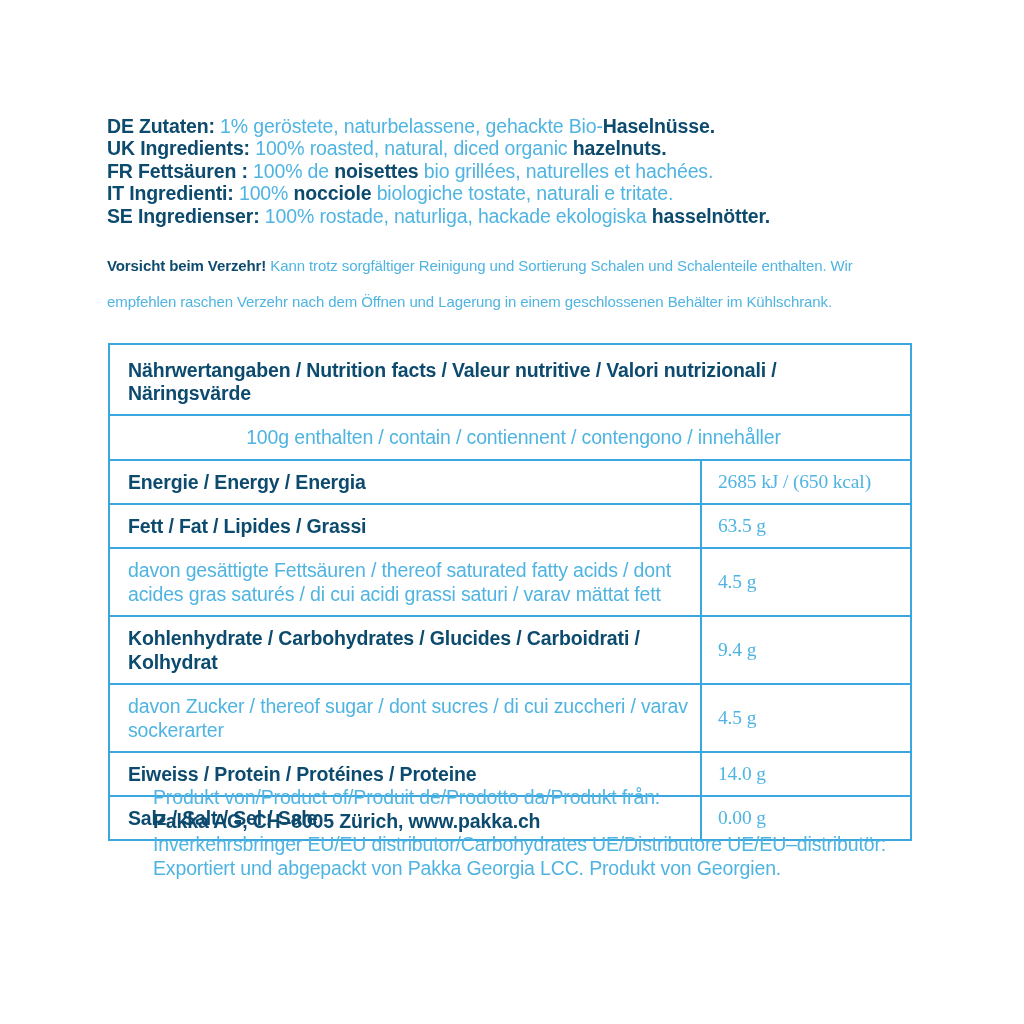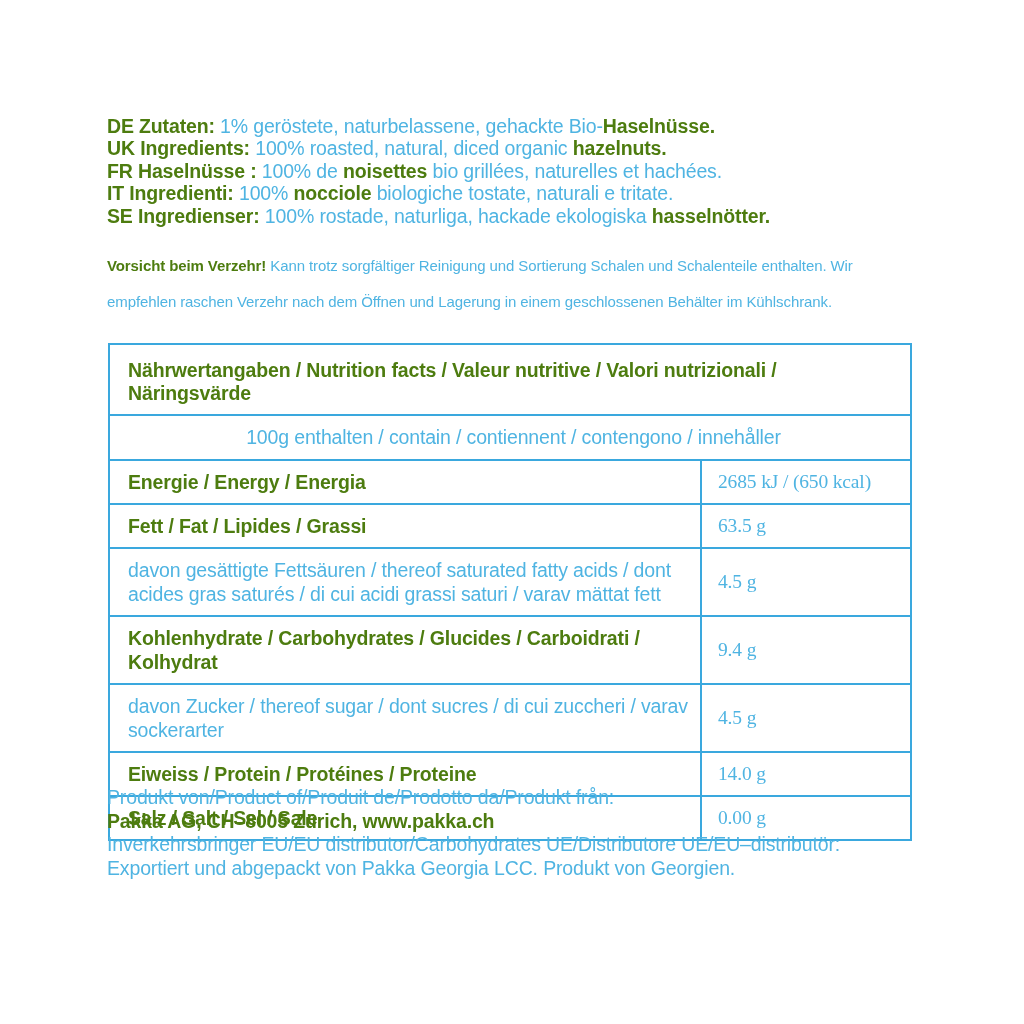--- a/index.html
+++ b/index.html
@@ -16,21 +16,21 @@
   }
 
   .page {
     position: relative;
     width: 1024px;
     height: 1024px;
     background: #ffffff;
   }
 
   
-  .c-bold   { color: #4d7c0f; font-weight: bold; }
+  .c-bold   { color: #0c4a6e; font-weight: bold; }
   .c-light  { color: #4fb4e2; font-weight: normal; }
 
   
   .ingredients {
     position: absolute;
     left: 107px;
     top: 115px;
     width: 860px;
   }
   .ing-line {
@@ -118,36 +118,37 @@
     position: absolute;
     left: 107px;
     top: 786px;
     width: 860px;
   }
   .f-line {
     font-size: 19.5px;
     line-height: 23.5px;
     white-space: nowrap;
     letter-spacing: -0.15px;
+    margin-left: 46px;
   }
 </style>
 </head>
 <body>
 
 <div class="page">
 
   <div class="ingredients">
     <div class="ing-line">
       <span class="c-bold">DE</span><span class="c-bold">&nbsp;</span><span class="c-bold">Zutaten:</span><span class="c-light"> 1% geröstete, naturbelassene, gehackte Bio-</span><span class="c-bold">Haselnüsse.</span><span class="c-light"></span>
     </div>
     <div class="ing-line">
       <span class="c-bold">UK</span><span class="c-bold">&nbsp;</span><span class="c-bold">Ingredients:</span><span class="c-light"> 100% roasted, natural, diced organic </span><span class="c-bold">hazelnuts.</span><span class="c-light"></span>
     </div>
     <div class="ing-line">
-      <span class="c-bold">FR</span><span class="c-bold">&nbsp;</span><span class="c-bold">Haselnüsse :</span><span class="c-light"> 100% de </span><span class="c-bold">noisettes</span><span class="c-light"> bio grillées, naturelles et hachées.</span>
+      <span class="c-bold">FR</span><span class="c-bold">&nbsp;</span><span class="c-bold">Fettsäuren :</span><span class="c-light"> 100% de </span><span class="c-bold">noisettes</span><span class="c-light"> bio grillées, naturelles et hachées.</span>
     </div>
     <div class="ing-line">
       <span class="c-bold">IT</span><span class="c-bold">&nbsp;</span><span class="c-bold">Ingredienti:</span><span class="c-light"> 100% </span><span class="c-bold">nocciole</span><span class="c-light"> biologiche tostate, naturali e tritate.</span>
     </div>
     <div class="ing-line">
       <span class="c-bold">SE</span><span class="c-bold">&nbsp;</span><span class="c-bold">Ingredienser:</span><span class="c-light"> 100% rostade, naturliga, hackade ekologiska </span><span class="c-bold">hasselnötter.</span><span class="c-light"></span>
     </div>
   </div>
 
   <div class="warning">

